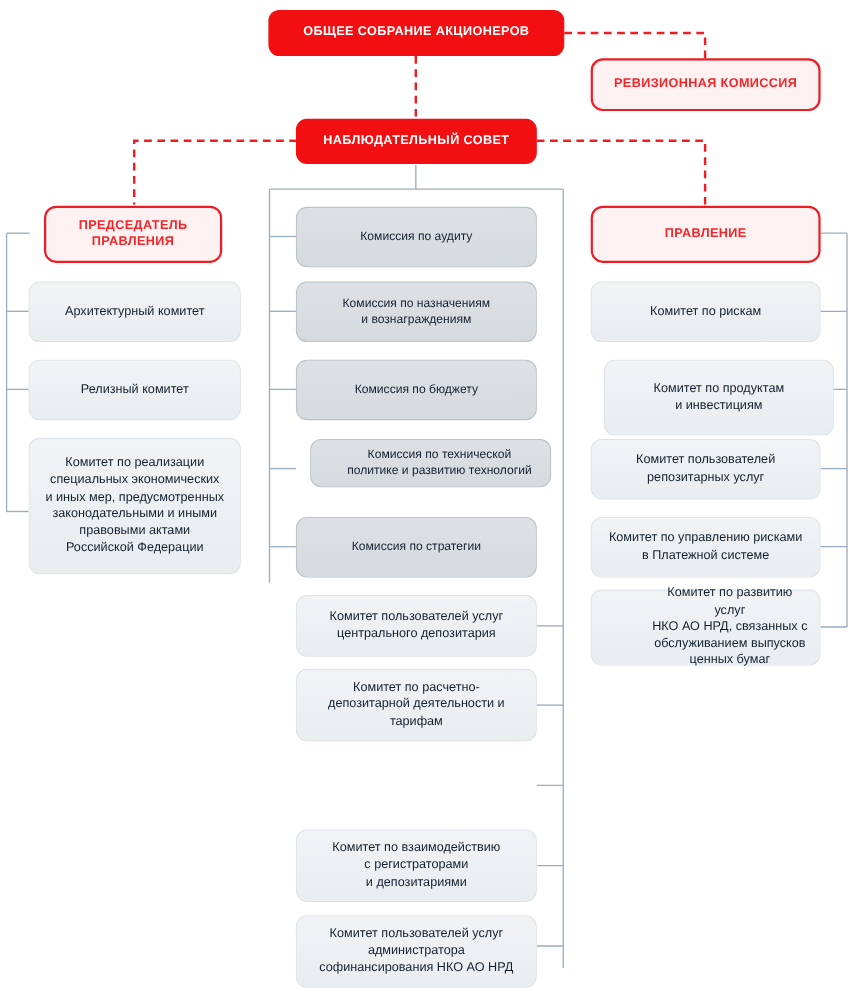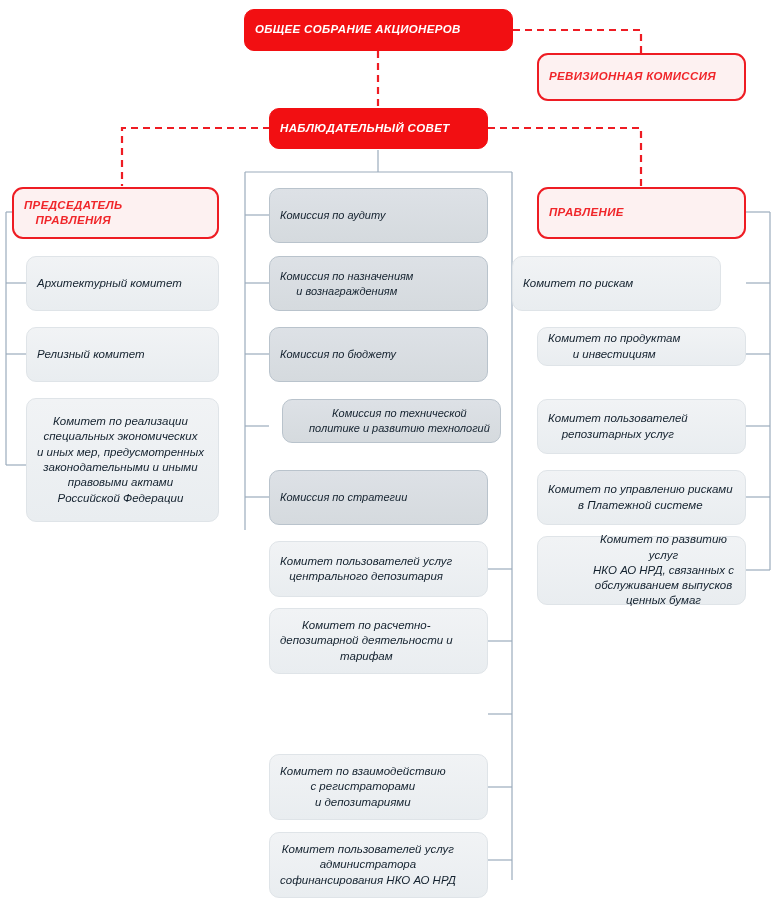--- a/index.html
+++ b/index.html
@@ -14,25 +14,25 @@
 
   
   #wires{position:absolute;left:0;top:0;width:774px;height:906px;}
 
   
   .node{
     position:absolute;
     box-sizing:border-box;
     display:flex;
     align-items:center;
+    justify-content:center;
     text-align:center;
     border-radius:9px;
     line-height:1.33;
     white-space:pre-line;
-    font-style:italic;
   }
 
   
   .node.red{
     background:#f20f12;
     color:#ffffff;
     font-size:11.5px;
     font-weight:700;
     letter-spacing:.35px;
     border:1px solid #f20f12;
@@ -123,21 +123,21 @@
   </div>
 
   <div class="node redline" style="left:537px;top:53px;width:209px;height:48px;">
     <span class="txt">РЕВИЗИОННАЯ КОМИССИЯ</span>
   </div>
 
   <div class="node red" style="left:269px;top:108px;width:219px;height:41px;">
     <span class="txt">НАБЛЮДАТЕЛЬНЫЙ СОВЕТ</span>
   </div>
 
-  <div class="node redline" style="left:12px;top:187px;width:207px;height:52px;">
+  <div class="node redline" style="left:40px;top:187px;width:162px;height:52px;">
     <span class="txt">ПРЕДСЕДАТЕЛЬ
 ПРАВЛЕНИЯ</span>
   </div>
 
   <div class="node grey-light" style="left:26px;top:256px;width:193px;height:55px;">
     <span class="txt">Архитектурный комитет</span>
   </div>
 
   <div class="node grey-light" style="left:26px;top:327px;width:193px;height:55px;">
     <span class="txt">Релизный комитет</span>
@@ -195,25 +195,25 @@
   <div class="node grey-light" style="left:269px;top:832px;width:219px;height:66px;">
     <span class="txt">Комитет пользователей услуг
 администратора
 софинансирования НКО АО НРД</span>
   </div>
 
   <div class="node redline" style="left:537px;top:187px;width:209px;height:52px;">
     <span class="txt">ПРАВЛЕНИЕ</span>
   </div>
 
-  <div class="node grey-light" style="left:512px;top:256px;width:209px;height:55px;">
+  <div class="node grey-light" style="left:537px;top:256px;width:209px;height:55px;">
     <span class="txt">Комитет по рискам</span>
   </div>
 
-  <div class="node grey-light" style="left:537px;top:327px;width:209px;height:39px;">
+  <div class="node grey-light" style="left:549px;top:327px;width:209px;height:69px;">
     <span class="txt">Комитет по продуктам
 и инвестициям</span>
   </div>
 
   <div class="node grey-light" style="left:537px;top:399px;width:209px;height:55px;">
     <span class="txt">Комитет пользователей
 репозитарных услуг</span>
   </div>
 
   <div class="node grey-light" style="left:537px;top:470px;width:209px;height:55px;">

